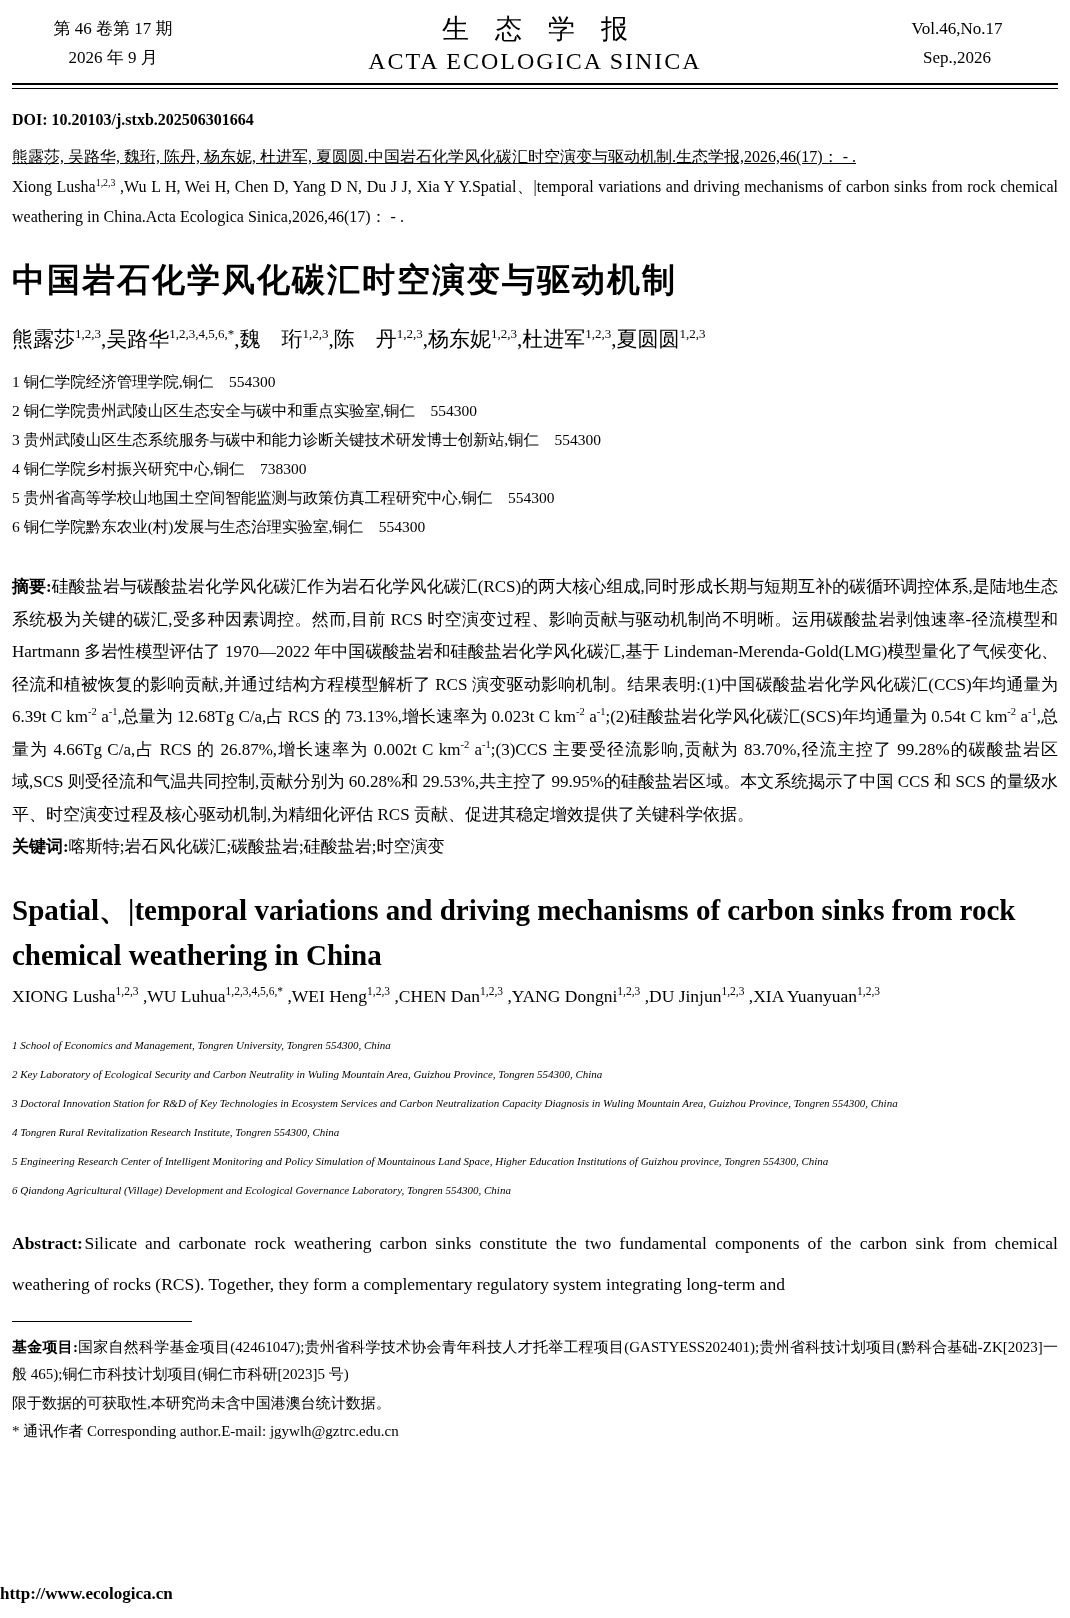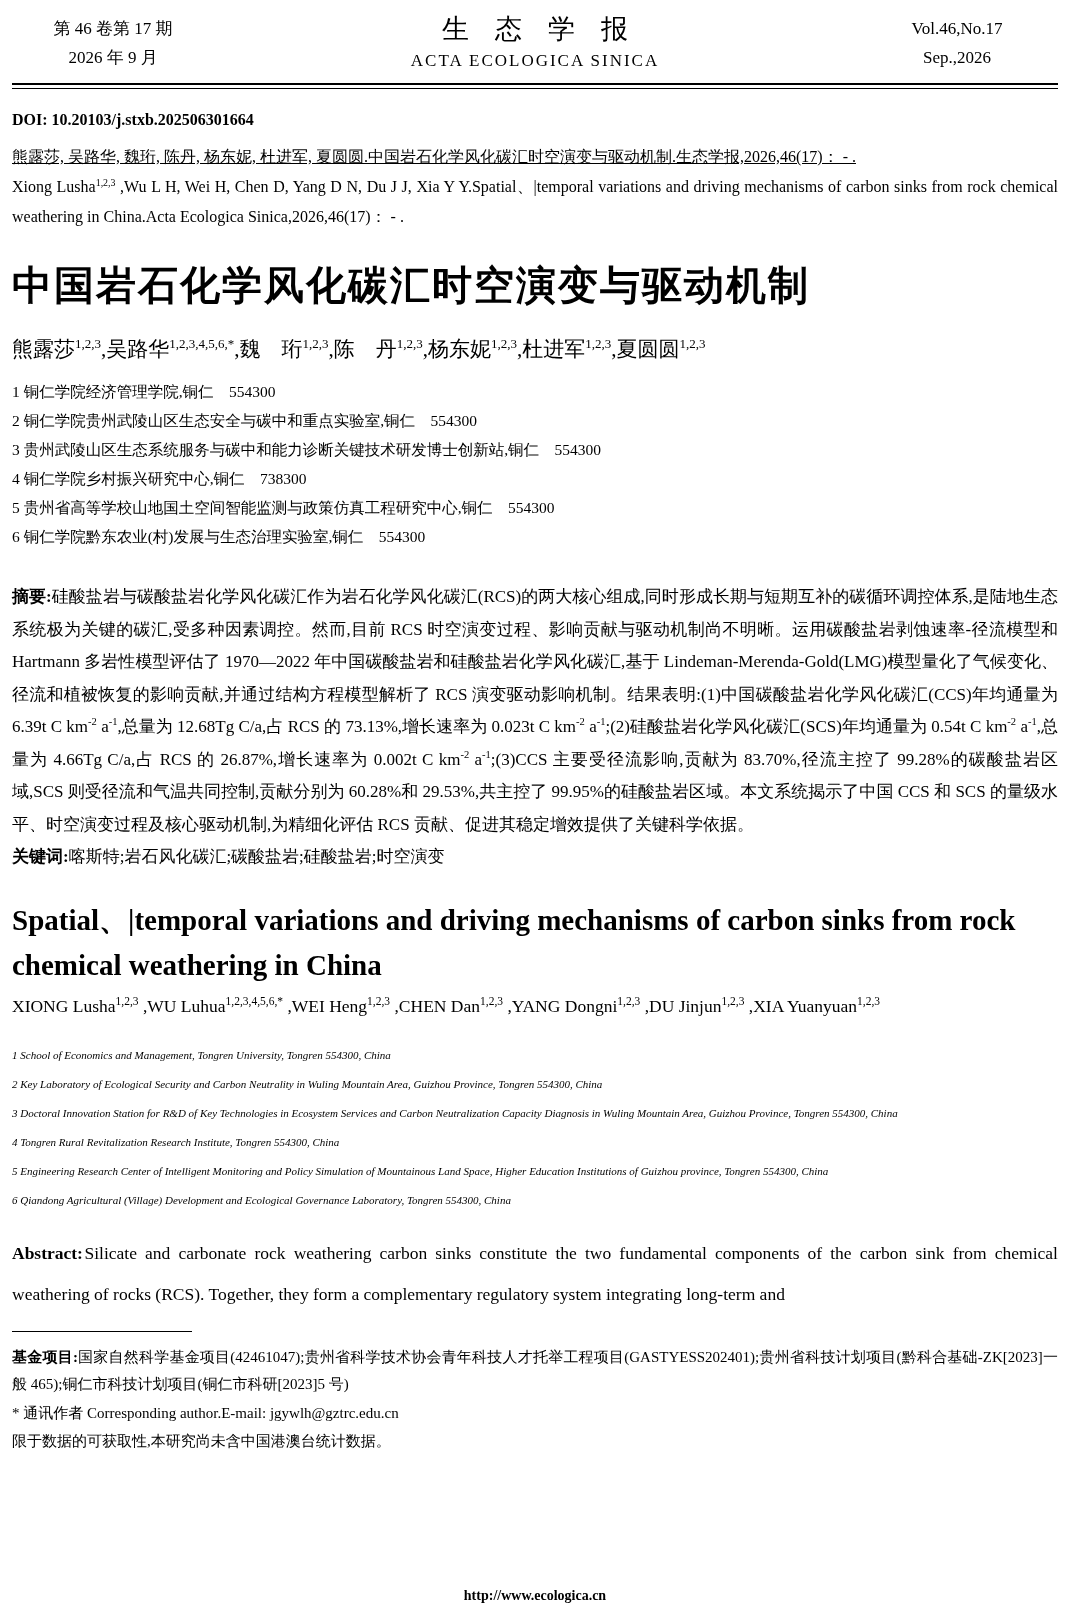--- a/index.html
+++ b/index.html
@@ -14,30 +14,30 @@
     padding:10px 12px 0 12px;
     overflow:hidden;
   }
   sup { font-size:0.62em; line-height:0; }
 
   
   .jheader { display:flex; justify-content:space-between; align-items:flex-start; padding:4px 6px 0 6px; }
   .jh-left, .jh-right { width:190px; font-size:17px; line-height:29px; text-align:center; }
   .jh-center { flex:1; text-align:center; }
   .jh-cn { font-size:27px; letter-spacing:26px; text-indent:26px; line-height:30px; }
-  .jh-en { font-size:17px; letter-spacing:2px; line-height:30px; margin-top:2px; }
+  .jh-en { font-size:24px; letter-spacing:2px; line-height:30px; margin-top:2px; }
   .double-rule { margin-top:7px; height:3px; border-top:2.5px solid #000; border-bottom:1.5px solid #000; }
 
   
   .doi { margin-top:22px; font-size:16px; font-weight:bold; padding-left:0px; }
   .cite-cn { margin-top:13px; font-size:16px; line-height:29px;text-decoration:underline; }
   .cite-en { margin-top:1px; font-size:16px; line-height:30px; text-align:justify; }
 
   
-  .title-cn { margin-top:26px; font-family:"Liberation Sans", sans-serif; font-weight:bold; font-size:40px; letter-spacing:2px; }
+  .title-cn { margin-top:26px; font-family:"Liberation Sans", sans-serif; font-weight:bold; font-size:33px; letter-spacing:2px; }
   .authors-cn { margin-top:22px; font-size:21px; }
   .authors-cn sup { font-size:13px; }
   .affil-cn { margin-top:14px; font-size:15.5px; }
   .affil-cn > div { line-height:29px; }
 
   
   .abstract-cn { margin-top:30px; font-size:17px; line-height:32.5px; text-align:justify; }
   .label-hei { font-family:Liberation Serif, serif; font-weight:bold; }
   .keywords-cn { font-size:17px; line-height:32.5px; }
 
@@ -51,21 +51,21 @@
   .abstract-en .label-en { font-weight:bold; font-style:normal; }
 
   
   .foot-rule { margin-top:16px; width:180px; border-top:1.5px solid #000; }
   .footnote { margin-top:12px; font-size:15px; }
   .fn-fund { line-height:27.5px; text-align:justify; }
   .fn-line { line-height:28px; }
   .fn-gap { display:inline-block; width:46px; }
 
   
-  .site-url { position:absolute; left:0; right:0; bottom:14px; text-align:center; font-size:14px; font-weight:bold; }
+  .site-url { position:absolute; left:0; right:0; bottom:14px; font-size:17px; font-weight:bold; }
 </style>
 </head>
 <body>
 
 <div class="page">
 
   <div class="jheader">
     <div class="jh-left">
       <div>第 46 卷第 17 期</div>
       <div>2026 年 9 月</div>
@@ -108,19 +108,19 @@
       <div class="affil-en-item">4 Tongren Rural Revitalization Research Institute, Tongren 554300, China</div>
       <div class="affil-en-item">5 Engineering Research Center of Intelligent Monitoring and Policy Simulation of Mountainous Land Space, Higher Education Institutions of Guizhou province, Tongren 554300, China</div>
       <div class="affil-en-item">6 Qiandong Agricultural (Village) Development and Ecological Governance Laboratory, Tongren 554300, China</div>
     </div>
 
   <div class="abstract-en"><span class="label-en">Abstract:</span> <span>Silicate and carbonate rock weathering carbon sinks constitute the two fundamental components of the carbon sink from chemical weathering of rocks (RCS). Together, they form a complementary regulatory system integrating long-term and</span></div>
 
   <div class="foot-rule"></div>
   <div class="footnote">
     <div class="fn-fund"><span class="label-hei">基金项目:</span><span>国家自然科学基金项目(42461047);贵州省科学技术协会青年科技人才托举工程项目(GASTYESS202401);贵州省科技计划项目(黔科合基础-ZK[2023]一般 465);铜仁市科技计划项目(铜仁市科研[2023]5 号)</span></div>
+    <div class="fn-line">限于数据的可获取性,本研究尚未含中国港澳台统计数据。</div>
     <div class="fn-line">* 通讯作者 Corresponding author.E-mail: jgywlh@gztrc.edu.cn</div>
-    <div class="fn-line">限于数据的可获取性,本研究尚未含中国港澳台统计数据。</div>
   </div>
 
   <div class="site-url">http://www.ecologica.cn</div>
 
 </div>
 
 </body></html>

